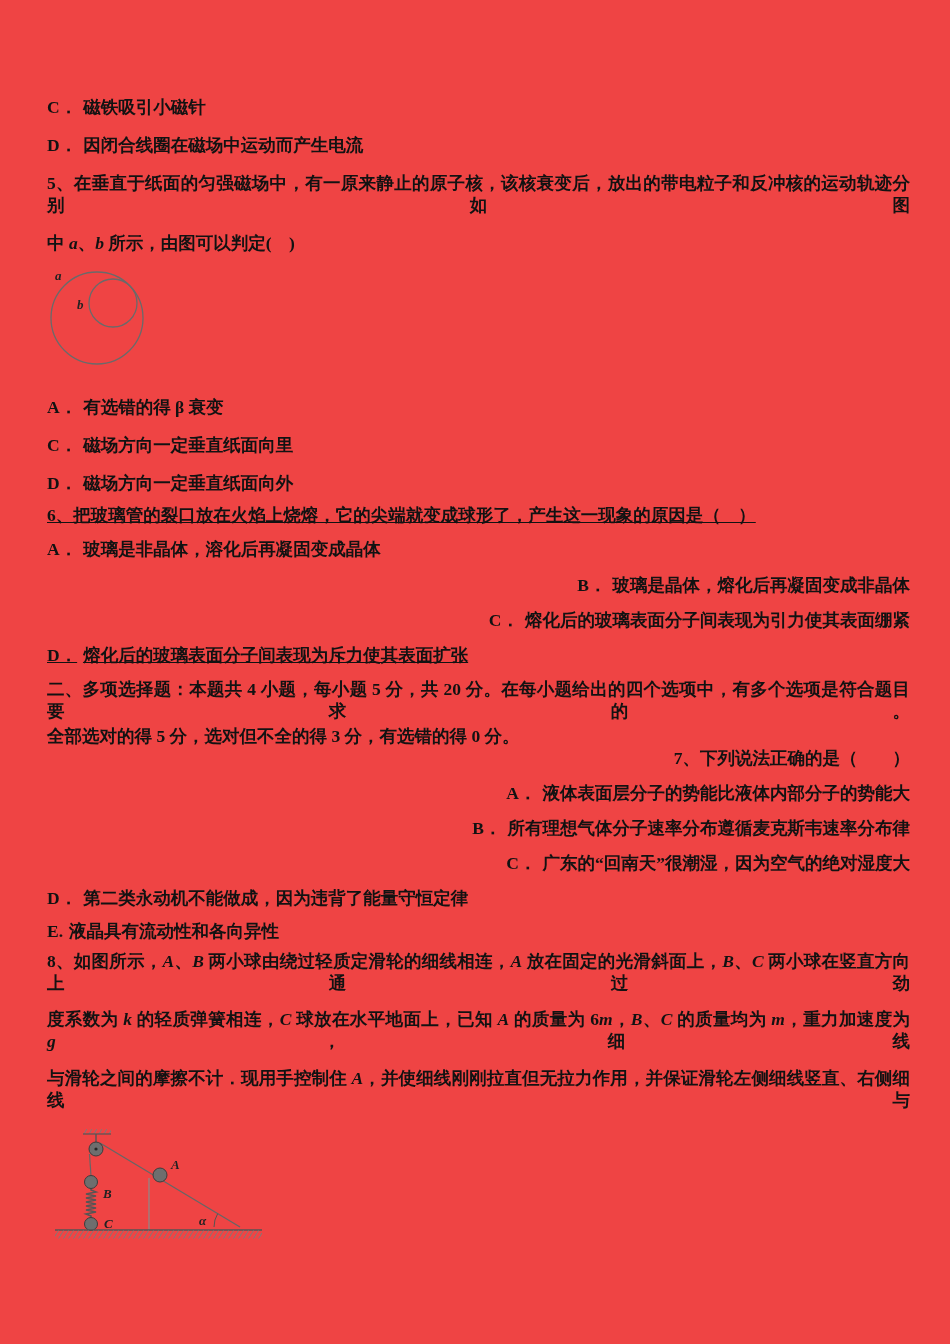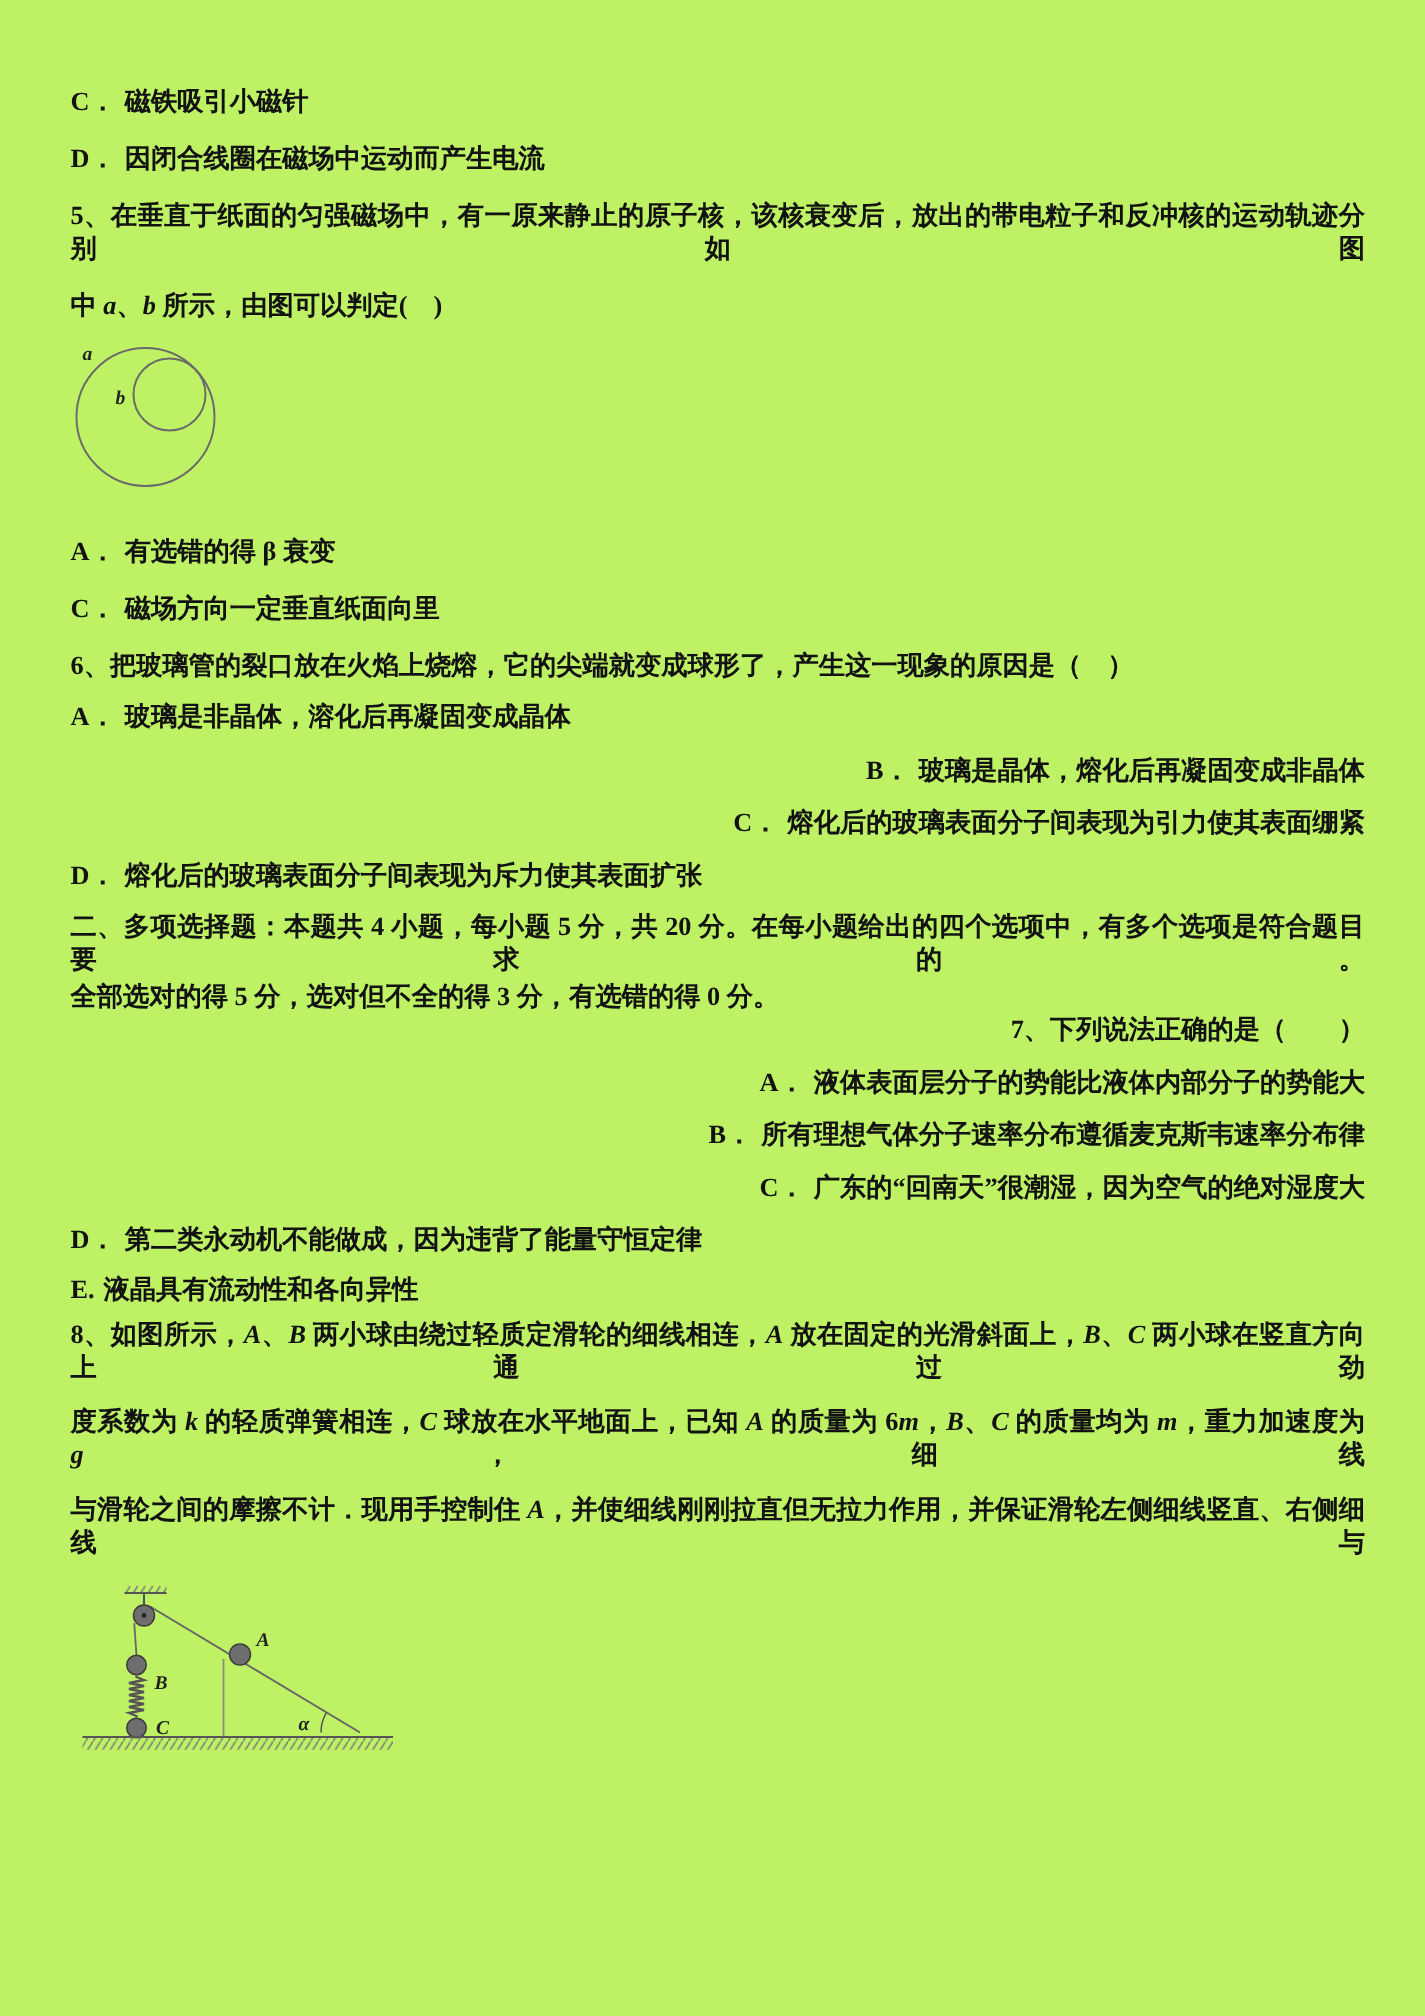--- a/index.html
+++ b/index.html
@@ -1,37 +1,37 @@
 <!DOCTYPE html>
 <html><head>
 <meta charset="utf-8">
 <style>
   html, body { margin: 0; padding: 0; background: #fff; }
   .page {
     position: relative;
     width: 950px;
     height: 1344px;
     box-sizing: border-box;
-    padding: 56px 40px 0 47px;
-    background: #bef264;
+    padding: 96px 40px 0 47px;
+    background: #ef4444;
     overflow: hidden;
     font-family: "Liberation Serif", "DejaVu Serif", serif;
     font-weight: 700;
     font-size: 17.5px;
     color: #121212;
   }
   .ln { margin: 0 0 16px 0; line-height: 22px; }
   .fj { text-align: justify; text-align-last: justify; }
   .mb0  { margin-bottom: 0; }
   .mb3  { margin-bottom: 3px; }
   .mb8  { margin-bottom: 8px; }
   .mb9  { margin-bottom: 9px; }
   .mb10 { margin-bottom: 10px; }
   .mb11 { margin-bottom: 11px; }
-  .mb12 { margin-bottom: 12px; }
+  .mb12 { margin-bottom: 12px; text-decoration: underline; }
   .mb13 { margin-bottom: 13px; text-align: right; }
   .mb14 { margin-bottom: 14px; }
   .mb15 { margin-bottom: 15px; }
   .mb18 { margin-bottom: 18px; }
   .mb26 { margin-bottom: 26px; }
   .opt-label { margin-right: 6px; }
   .figure { display: block; }
   .fig-label {
     font-family: "Liberation Serif", "DejaVu Serif", serif;
     font-style: italic;
@@ -54,20 +54,21 @@
 
   <svg class="figure mb26" width="170" height="108" viewBox="0 0 170 108">
     <circle cx="50" cy="56" r="46" fill="none" stroke="#6a6a6a" stroke-width="1.3"></circle>
     <circle cx="66" cy="41" r="24" fill="none" stroke="#6a6a6a" stroke-width="1.3"></circle>
     <text class="fig-label" x="8" y="18">a</text>
     <text class="fig-label" x="30" y="47">b</text>
   </svg>
 
   <p class="ln"><span class="opt-label">A．</span><span class="opt-text">有选错的得 β 衰变</span></p>
   <p class="ln"><span class="opt-label">C．</span><span class="opt-text">磁场方向一定垂直纸面向里</span></p>
+  <p class="ln mb10"><span class="opt-label">D．</span><span class="opt-text">磁场方向一定垂直纸面向外</span></p>
 
   <p class="ln mb12"><span>6、把玻璃管的裂口放在火焰上烧熔，它的尖端就变成球形了，产生这一现象的原因是（　）</span></p>
   <p class="ln mb14"><span class="opt-label">A．</span><span class="opt-text">玻璃是非晶体，溶化后再凝固变成晶体</span></p>
   <p class="ln mb13"><span class="opt-label">B．</span><span class="opt-text">玻璃是晶体，熔化后再凝固变成非晶体</span></p>
   <p class="ln mb13"><span class="opt-label">C．</span><span class="opt-text">熔化后的玻璃表面分子间表现为引力使其表面绷紧</span></p>
   <p class="ln mb12"><span class="opt-label">D．</span><span class="opt-text">熔化后的玻璃表面分子间表现为斥力使其表面扩张</span></p>
 
   <p class="ln fj mb3"><span>二、多项选择题：本题共 4 小题，每小题 5 分，共 20 分。在每小题给出的四个选项中，有多个选项是符合题目要求的。</span></p>
   <p class="ln mb0"><span>全部选对的得 5 分，选对但不全的得 3 分，有选错的得 0 分。</span></p>
 

